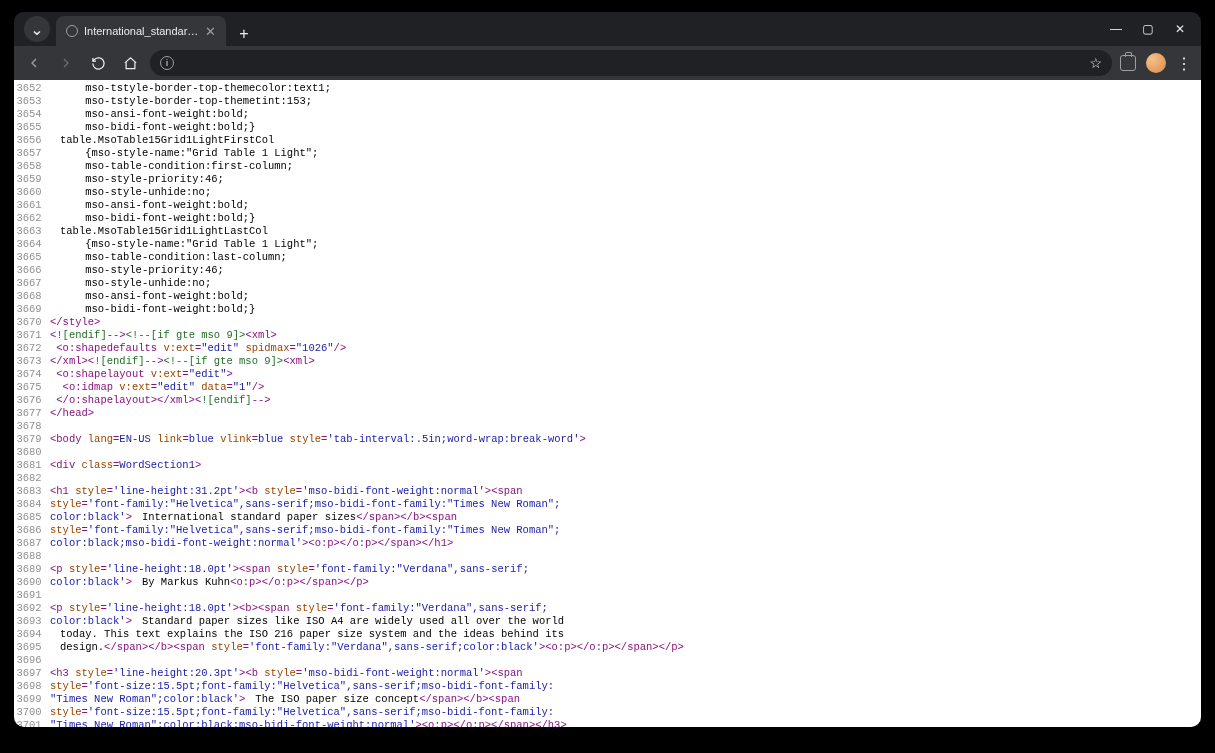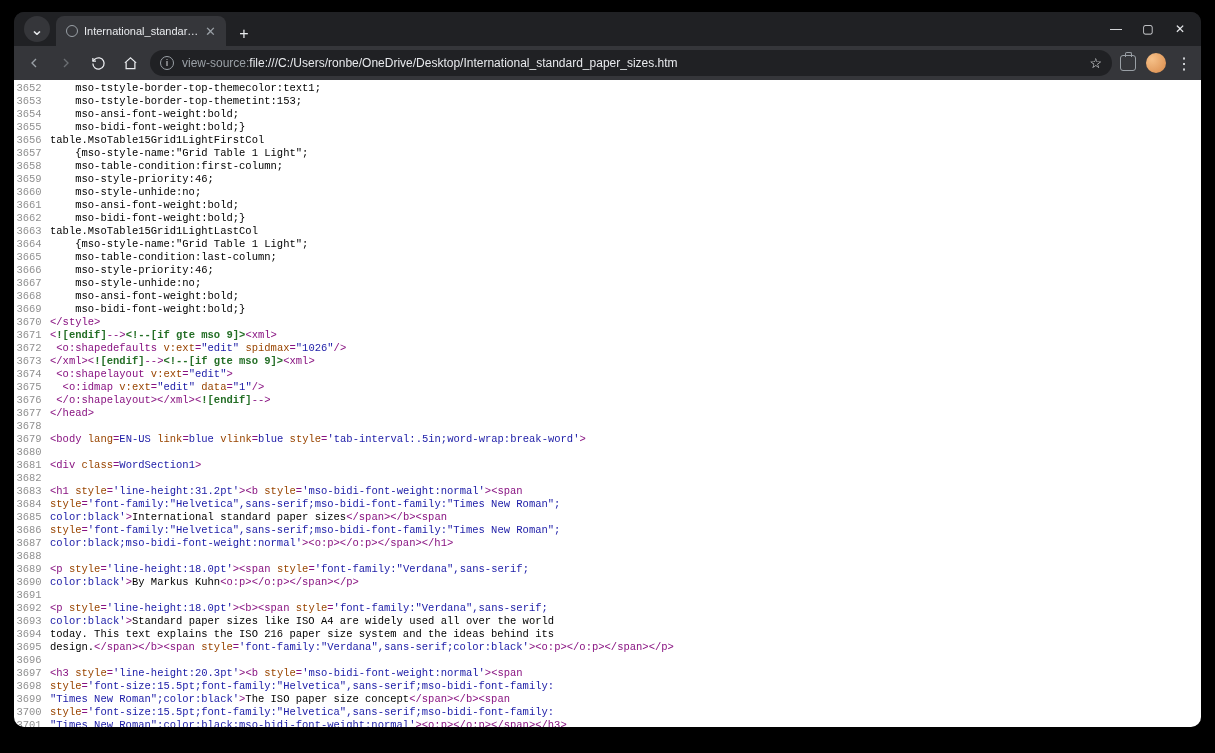--- a/index.html
+++ b/index.html
@@ -29,22 +29,22 @@
   .star { color:#e8eaed; font-size:14px; }
   
   .viewport { flex:1; background:#fff; overflow:auto; position:relative; }
   .source { font-family: Consolas, "Courier New", monospace; font-size:10.5px; line-height:13px; white-space:pre; padding:2px 0 10px 0; }
   .row { display:flex; }
   .ln { width:36px; text-align:center; color:#909090; padding-right:6px; user-select:none; flex-shrink:0; }
   .code { flex:1; }
   .tag { color:#881280; }
   .attrname { color:#994500; }
   .attrval { color:#1a1aa6; }
-  .text { color:#000; }
-  .comment { color:#236e25;font-weight:bold; }
+  .text { color:#000;margin-left:10px; }
+  .comment { color:#236e25; }
   
   .viewport::-webkit-scrollbar { width:14px; height:14px; }
   .viewport::-webkit-scrollbar-track { background:#f1f1f1; }
   .viewport::-webkit-scrollbar-thumb { background:#c1c1c1; border-radius:2px; }
   svg { display:block; }
 </style>
 </head>
 <body>
 
 <div class="frame">
@@ -84,21 +84,20 @@
         </svg>
     </div>
     <div class="navbtn">
       <svg width="15" height="15" viewBox="0 0 24 24" fill="none" stroke="#e8eaed" stroke-width="2">
           <path d="M3 11l9-8 9 8"></path>
           <path d="M5 10v10h14V10"></path>
         </svg>
     </div>
     <div class="urlbar">
       <span class="info">i</span>
-      <span><span class="prefix">view-source:</span><span>file:///C:/Users/ronbe/OneDrive/Desktop/International_standard_paper_sizes.htm</span></span>
       <span style="margin-left:auto" class="star">☆</span>
     </div>
     <div class="right-icons">
       <span class="ext"></span>
       <span class="avatar"></span>
       <span class="dots">⋮</span>
     </div>
   </div>
 
   <div class="viewport">

